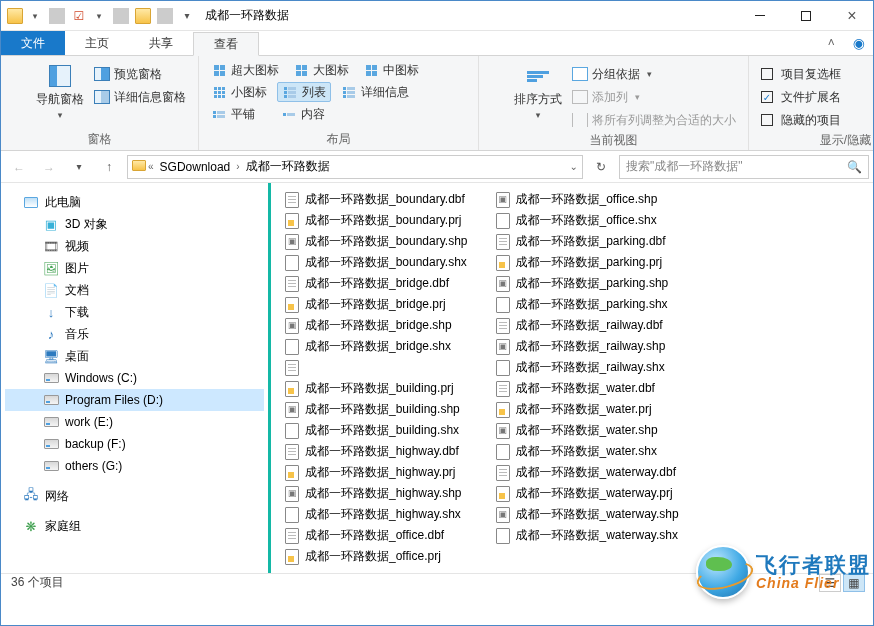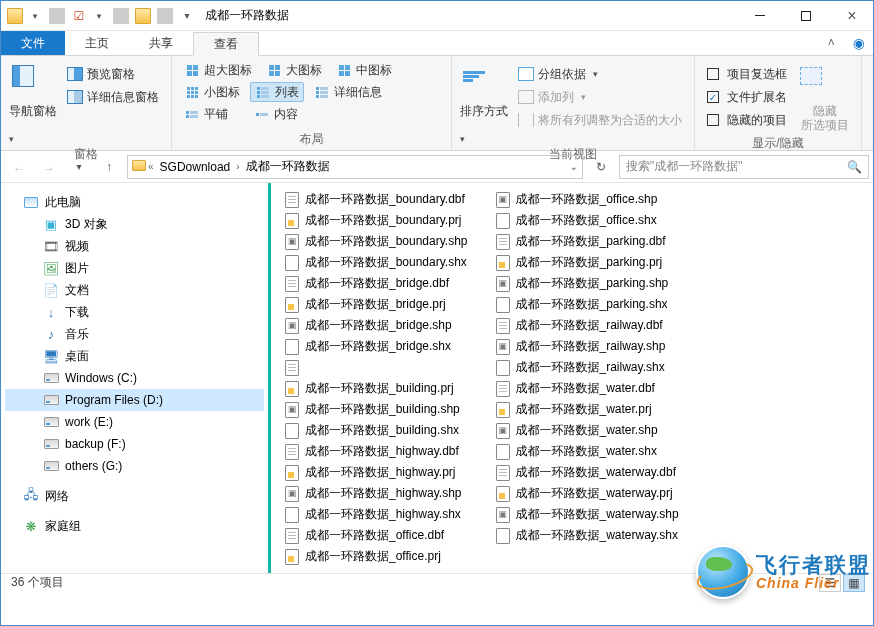--- a/index.html
+++ b/index.html
@@ -94,24 +94,26 @@
     display:flex;
     flex-direction:column;
     padding:4px 8px 2px 8px;
     border-right:1px solid #e1e1e1;
   }
   .ribgroup .body { flex:1; display:flex; gap:6px; }
   .ribgroup .label { text-align:center; color:#666; font-size:12px; padding-top:2px; }
   .bigbtn {
     display:flex;
     flex-direction:column;
+    align-items:center;
     justify-content:flex-start;
     width:48px;
     padding-top:4px;
-    gap:16px;
+    gap:4px;
+    margin-left:27px;
   }
   .bigbtn .ico { width:28px; height:24px; display:flex; align-items:center; justify-content:center; }
   .bigbtn .txt { text-align:center; line-height:1.2; }
   .smallstack { display:flex; flex-direction:column; gap:3px; padding-top:4px;text-align:center; }
   .smallbtn { display:flex; align-items:center; gap:4px; height:20px; padding:0 4px; white-space:nowrap; }
   .smallbtn.sel { background:#cde6f7; border:1px solid #8fc0e8; border-radius:2px; }
   .smallbtn .si { width:16px; height:14px; display:flex; align-items:center; justify-content:center; }
   .checkbox { width:12px; height:12px; border:1px solid #333; display:inline-flex; align-items:center; justify-content:center; font-size:10px; color:#1979ca; margin-right:4px; flex-shrink:0; }
   .disabled { color:#9a9a9a; }
 

